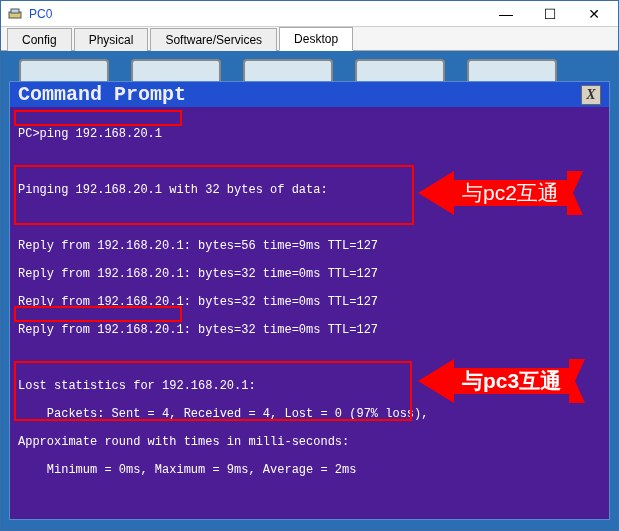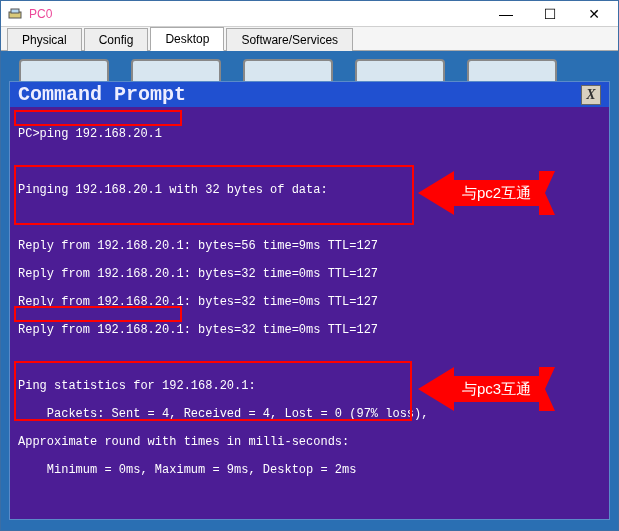--- a/index.html
+++ b/index.html
@@ -26,21 +26,21 @@
   padding: 0 2px;
   border-bottom: 1px solid #d0d0d0;
 }
 .titlebar .app-icon {
   width: 16px; height: 16px; margin: 0 4px;
   display: inline-flex; align-items: center; justify-content: center;
 }
 .titlebar .title {
   flex: 1;
   font-size: 12px;
-  color: #ec4899;
+  color: #1d4ed8;
   padding-left: 2px;
 }
 .winbtns { display: flex; }
 .winbtn {
   width: 44px; height: 24px;
   display: flex; align-items: center; justify-content: center;
   font-size: 14px; color: #000;
 }
 .winbtn.close { color: #000; }
 .tabs {
@@ -132,21 +132,21 @@
 }
 .arrow-head {
   width: 0; height: 0;
   border-top: 22px solid transparent;
   border-bottom: 22px solid transparent;
   border-right: 36px solid #ff0000;
 }
 .arrow-body {
   background: #ff0000;
   color: #fff;
-  font-size: 15px;
+  font-size: 21px;
   font-family: "Microsoft YaHei", Arial, sans-serif;
   padding: 12px 8px;
   height: 26px;
   display: flex; align-items: center;
   white-space: nowrap;
 }
 </style>
 </head>
 <body>
 
@@ -161,24 +161,24 @@
     </span>
     <span class="title">PC0</span>
     <div class="winbtns">
       <div class="winbtn">—</div>
       <div class="winbtn">☐</div>
       <div class="winbtn close">✕</div>
     </div>
   </div>
 
   <div class="tabs">
+    <div class="tab">Config</div>
     <div class="tab">Physical</div>
-    <div class="tab">Config</div>
+    <div class="tab">Software/Services</div>
     <div class="tab active">Desktop</div>
-    <div class="tab">Software/Services</div>
   </div>
 
   <div class="content-bg">
     <div class="icon-strip">
       <div class="strip-icon"></div>
       <div class="strip-icon"></div>
       <div class="strip-icon"></div>
       <div class="strip-icon"></div>
       <div class="strip-icon"></div>
     </div>
@@ -200,27 +200,27 @@
 <span>Reply from 192.168.20.1: bytes=56 time=9ms TTL=127</span>
 
 <span>Reply from 192.168.20.1: bytes=32 time=0ms TTL=127</span>
 
 <span>Reply from 192.168.20.1: bytes=32 time=0ms TTL=127</span>
 
 <span>Reply from 192.168.20.1: bytes=32 time=0ms TTL=127</span>
 
 <span></span>
 
-<span>Ping statistics for 192.168.20.1:</span>
+<span>Lost statistics for 192.168.20.1:</span>
 
 <span>    Packets: Sent = 4, Received = 4, Lost = 0 (97% loss),</span>
 
 <span>Approximate round with times in milli-seconds:</span>
 
-<span>    Minimum = 0ms, Maximum = 9ms, Desktop = 2ms</span>
+<span>    Minimum = 0ms, Maximum = 9ms, Average = 2ms</span>
 
 <span></span>
 
 
 
 <span></span>
 
 
 
 <span></span>
@@ -254,21 +254,21 @@
         <div class="redbox" style="left:4px; top:254px; width:398px; height:60px;"></div>
 
         
         <div class="arrow-callout" style="left:408px; top:64px;">
           <div class="arrow-head"></div>
           <div class="arrow-body">与pc2互通</div>
           <svg width="16" height="44">
               <polygon points="0,0 16,0 6,22 16,44 0,44" fill="#ff0000"></polygon>
             </svg>
         </div>
-        <div class="arrow-callout" style="left:408px; top:260px;">
+        <div class="arrow-callout" style="left:408px; top:252px;font-weight:bold;">
           <div class="arrow-head"></div>
           <div class="arrow-body">与pc3互通</div>
           <svg width="16" height="44">
               <polygon points="0,0 16,0 6,22 16,44 0,44" fill="#ff0000"></polygon>
             </svg>
         </div>
       </div>
     </div>
   </div>
 </div>

